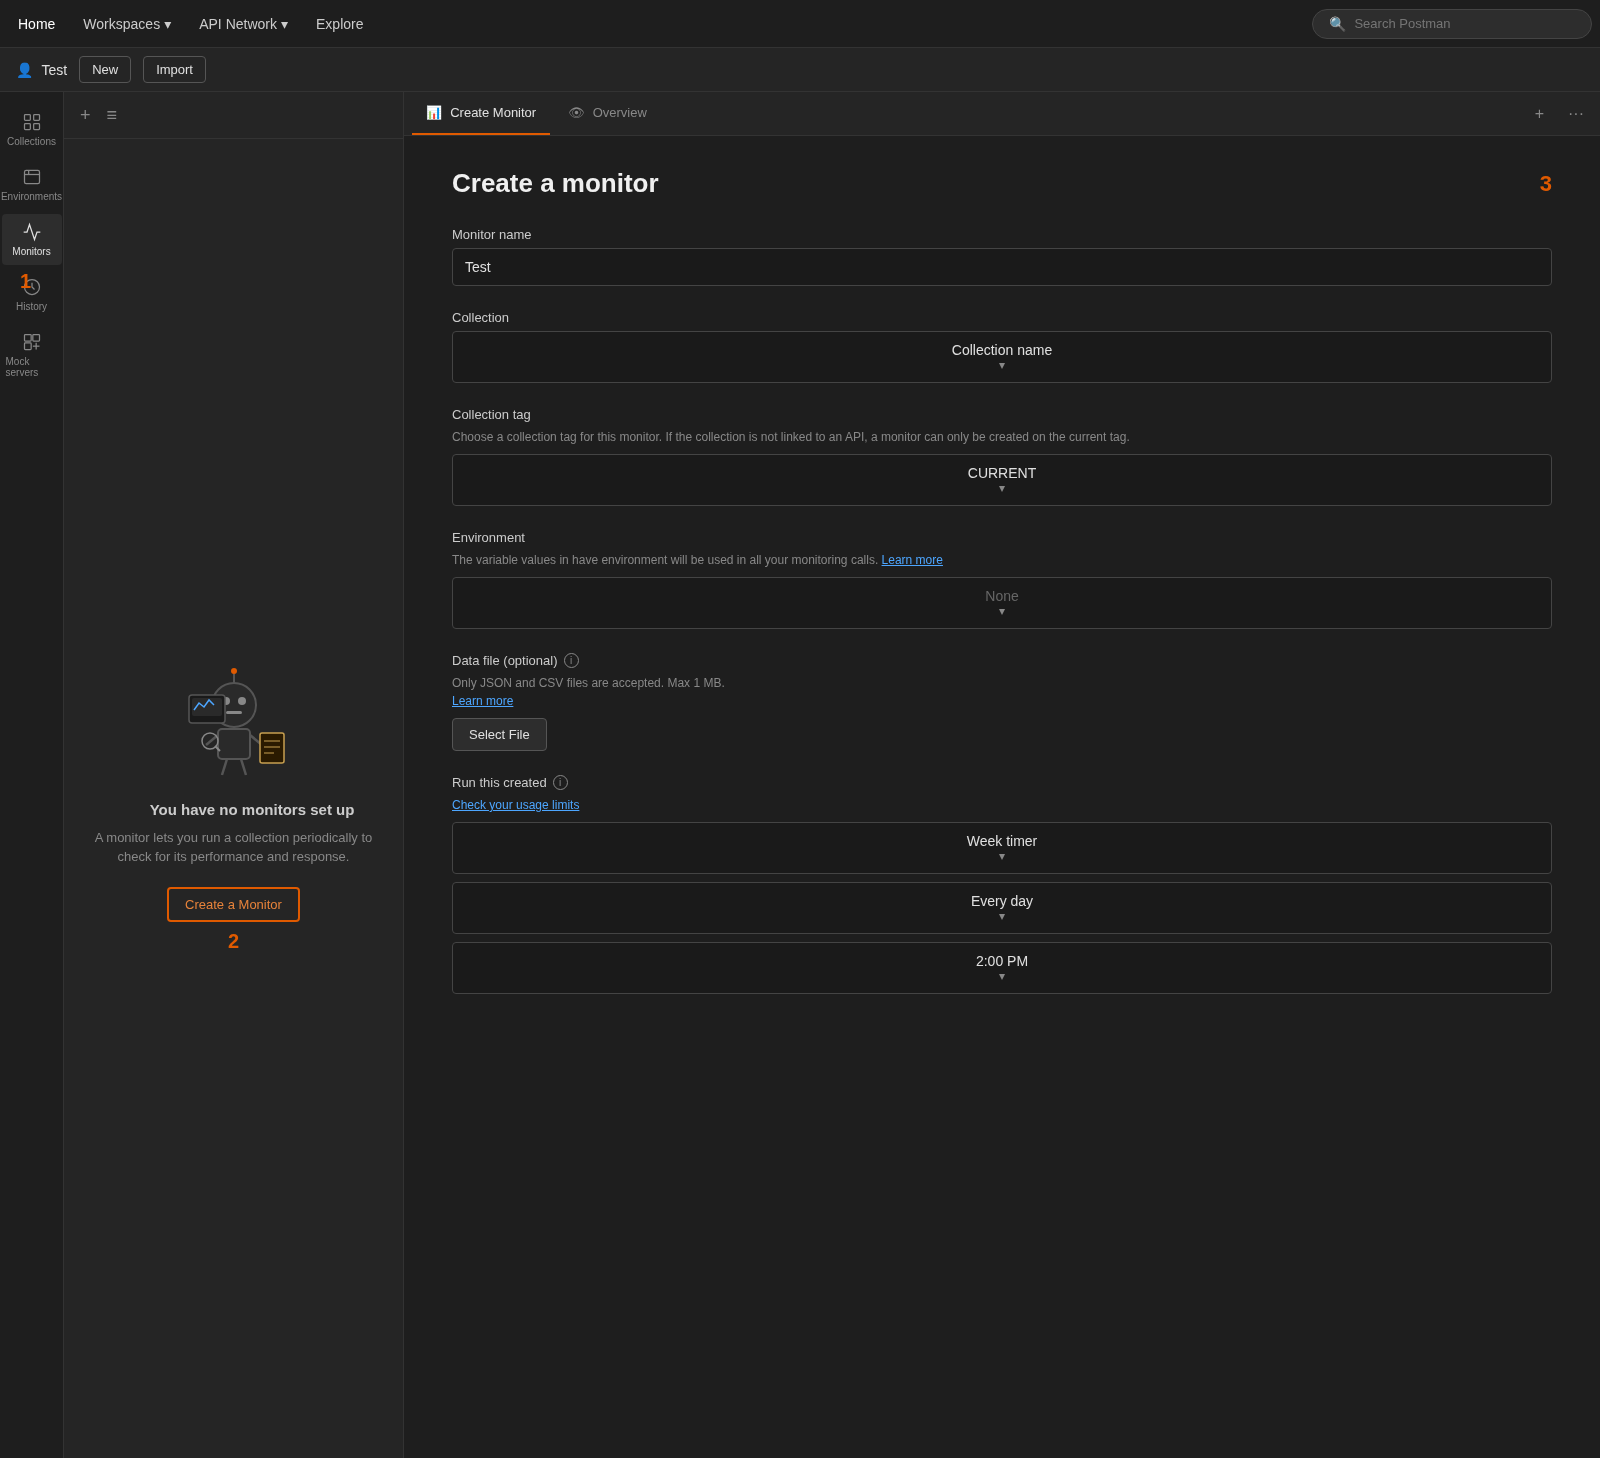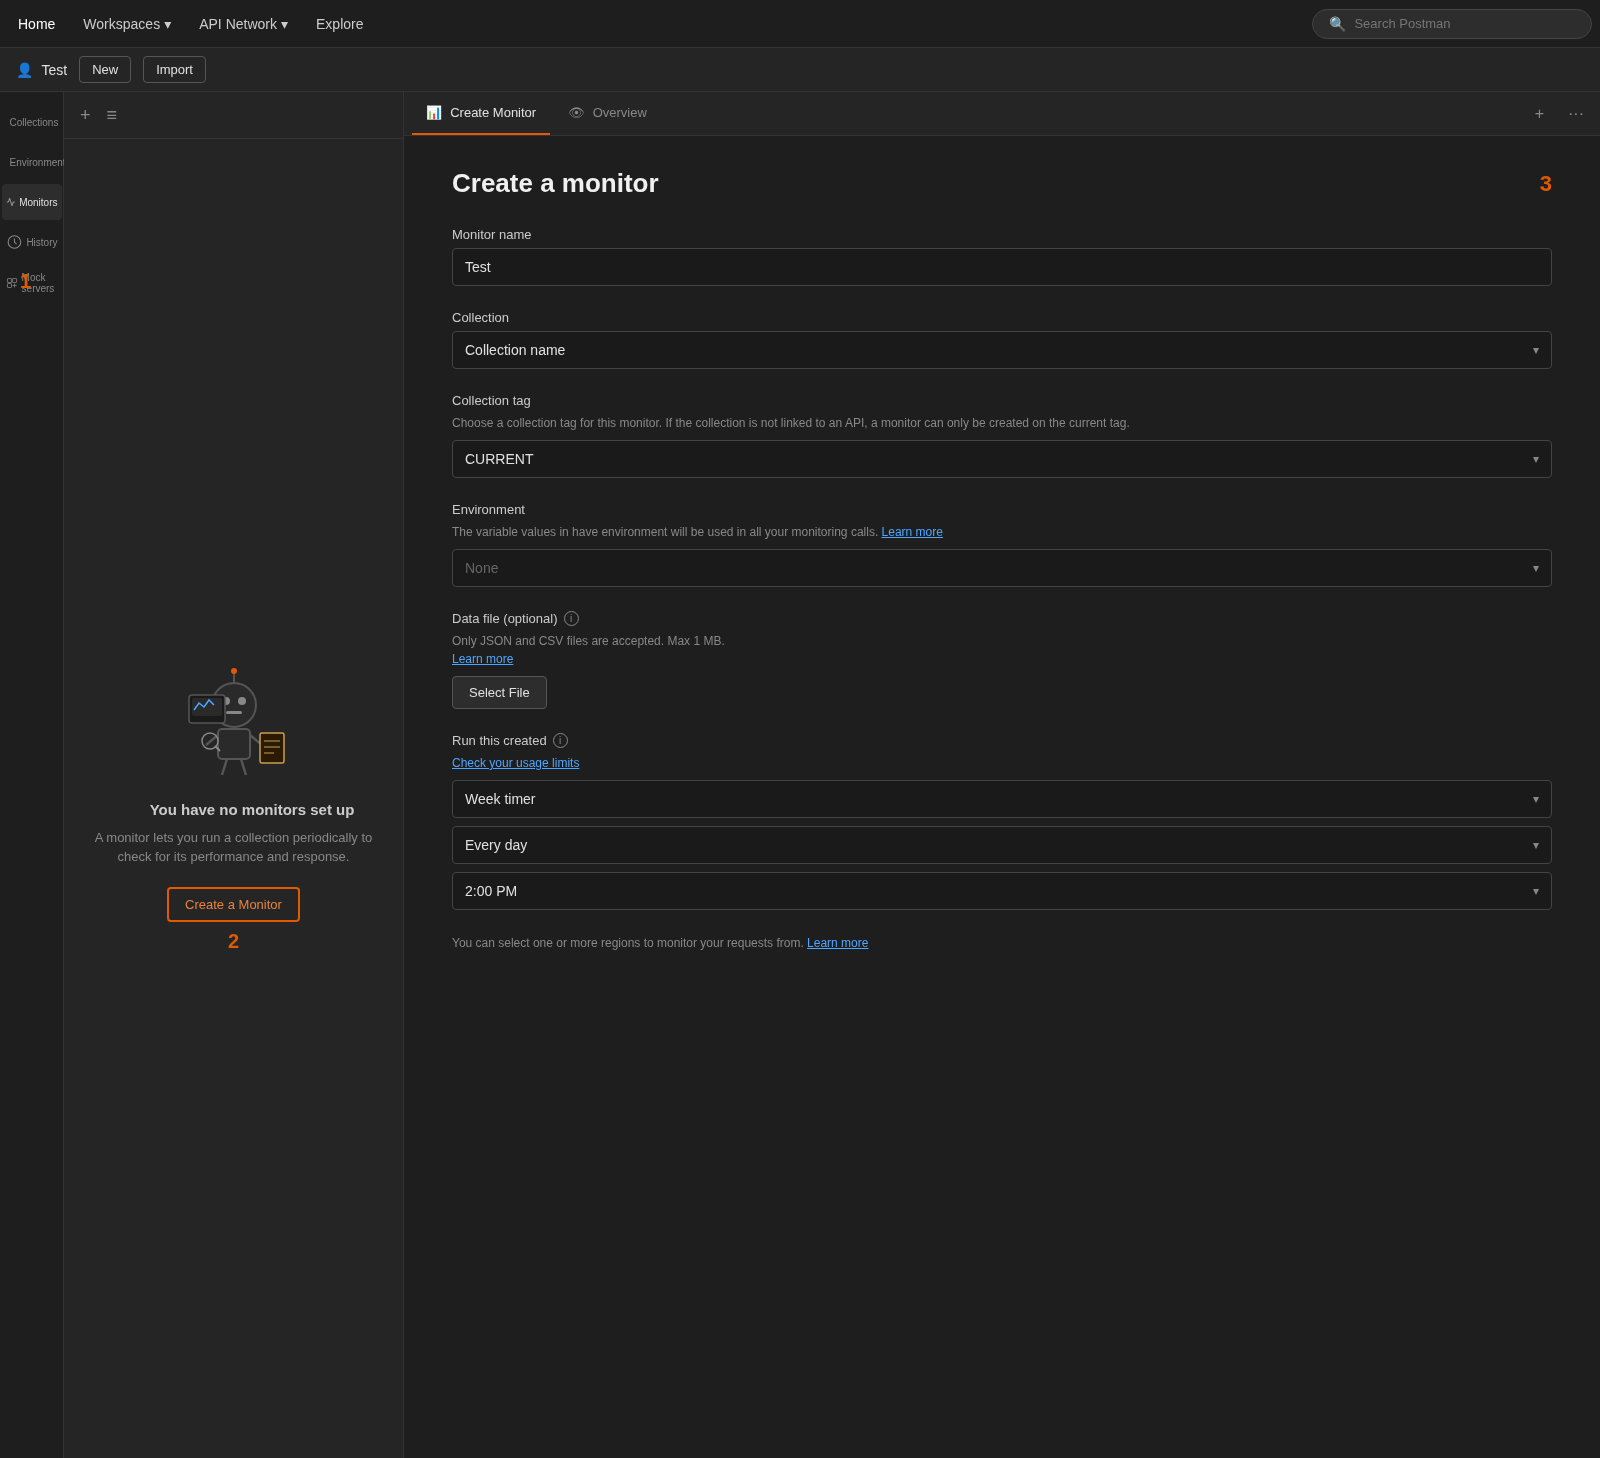--- a/index.html
+++ b/index.html
@@ -93,21 +93,21 @@
       background: #1e1e1e;
       border-right: 1px solid #333;
       display: flex;
       flex-direction: column;
       align-items: center;
       padding-top: 12px;
       gap: 4px;
     }
     .sidebar-icon-item {
       display: flex;
-      flex-direction: row;
+      flex-direction: column;
       align-items: center;
       padding: 8px 4px;
       width: 60px;
       border-radius: 4px;
       cursor: pointer;
       color: #888;
       font-size: 10px;
       gap: 4px;
     }
     .sidebar-icon-item.active { background: #2d2d2d; color: #e0e0e0; }
@@ -293,20 +293,21 @@
       background: #1a1a1a;
       border: 1px solid #444;
       border-radius: 4px;
       padding: 10px 12px;
       color: #e0e0e0;
       font-size: 14px;
       display: flex;
       align-items: center;
       justify-content: space-between;
       cursor: pointer;
+      flex-direction: column;
     }
     .form-select .chevron { color: #888; font-size: 12px; }
 
     .select-btn {
       padding: 8px 16px;
       background: #2d2d2d;
       border: 1px solid #555;
       border-radius: 4px;
       color: #e0e0e0;
       font-size: 13px;
@@ -553,21 +554,17 @@
           <span>Every day</span>
           <span class="chevron">▾</span>
         </div>
         <div class="form-select">
           <span>2:00 PM</span>
           <span class="chevron">▾</span>
         </div>
       </div>
 
       <div class="form-group">
-        <div class="form-desc">
-          <span>You can select one or more regions to monitor your requests from.</span>
-          <span class="link-text">Learn more</span>
-        </div>
       </div>
 
     </div>
   </div>
 </div>
 
 </body></html>

